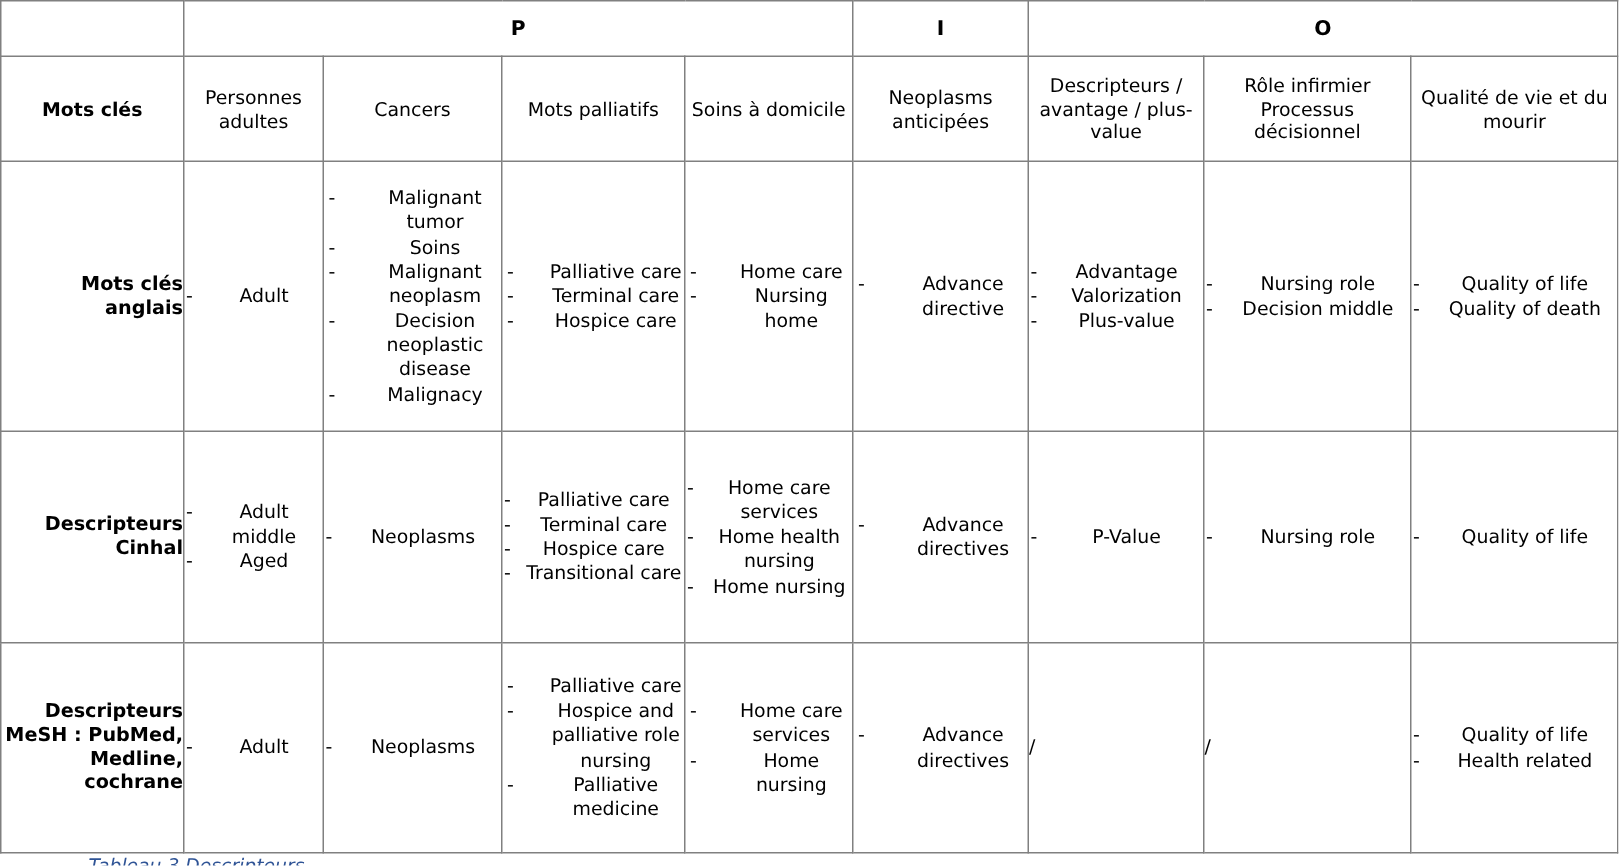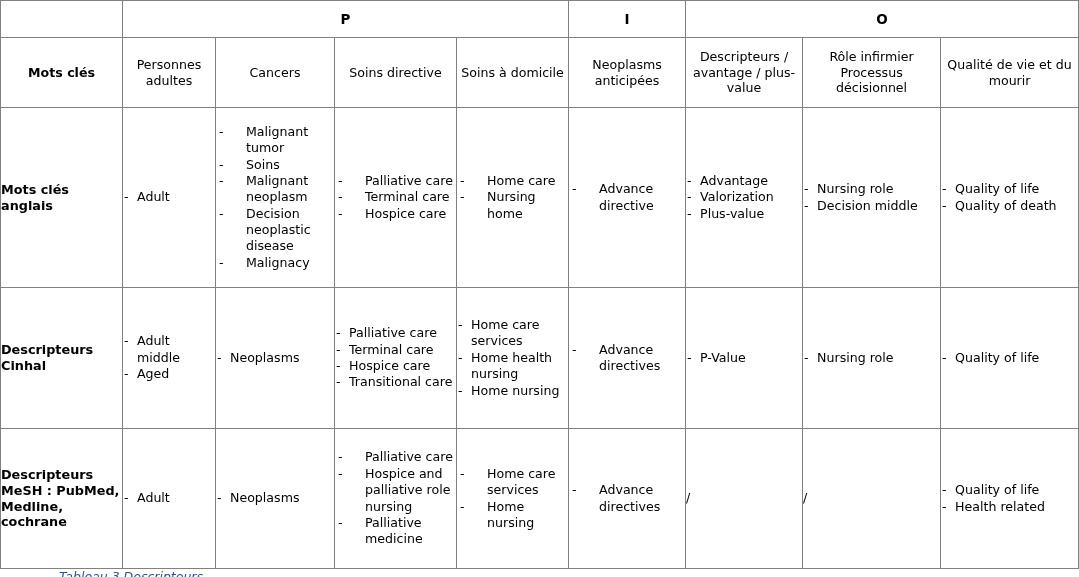--- a/index.html
+++ b/index.html
@@ -50,41 +50,42 @@
     height: 69px;
     padding: 2px 4px;
   }
   .colhead.first {
     font-weight: bold;
     margin-left: 44px;
   }
 
   
   .rowlabel {
-    text-align: left;
+    text-align: right;
     font-weight: bold;
     font-size: 12.8px;
     line-height: 1.25;
     padding: 2px 4px;
   }
   .cell {
     padding: 4px 5px 4px 5px;
     font-size: 12.6px;
     line-height: 1.3;
   }
   ul.dash {
     list-style: none;
     margin: 0;
     padding: 0;
   }
   ul.dash > li {
     position: relative;
     padding-left: 30px;
     margin: 0 0 0 0;
     line-height: 1.3;
+    text-align: center;
   }
   ul.dash > li::before {
     content: "-";
     position: absolute;
     left: 3px;
     top: 0;
   }
   
   ul.dash.tight > li { padding-left: 14px; }
   ul.dash.tight > li::before { left: 1px; }
@@ -132,21 +133,21 @@
         <td class="grp blankcell"></td>
         <td class="grp" colspan="4">P</td>
         <td class="grp">I</td>
         <td class="grp" colspan="3">O</td>
       </tr>
 
       <tr class="r-head2">
         <td class="colhead first">Mots clés</td>
         <td class="colhead">Personnes adultes</td>
         <td class="colhead">Cancers</td>
-        <td class="colhead">Soins directive</td>
+        <td class="colhead">Mots palliatifs</td>
         <td class="colhead">Soins à domicile</td>
         <td class="colhead">Neoplasms anticipées</td>
         <td class="colhead">Descripteurs / avantage / plus-value</td>
         <td class="colhead">Rôle infirmier Processus décisionnel</td>
         <td class="colhead">Qualité de vie et du mourir</td>
       </tr>
 
       <tr class="r-eng">
         <td class="rowlabel">Mots clés anglais</td>
         <td class="cell">

